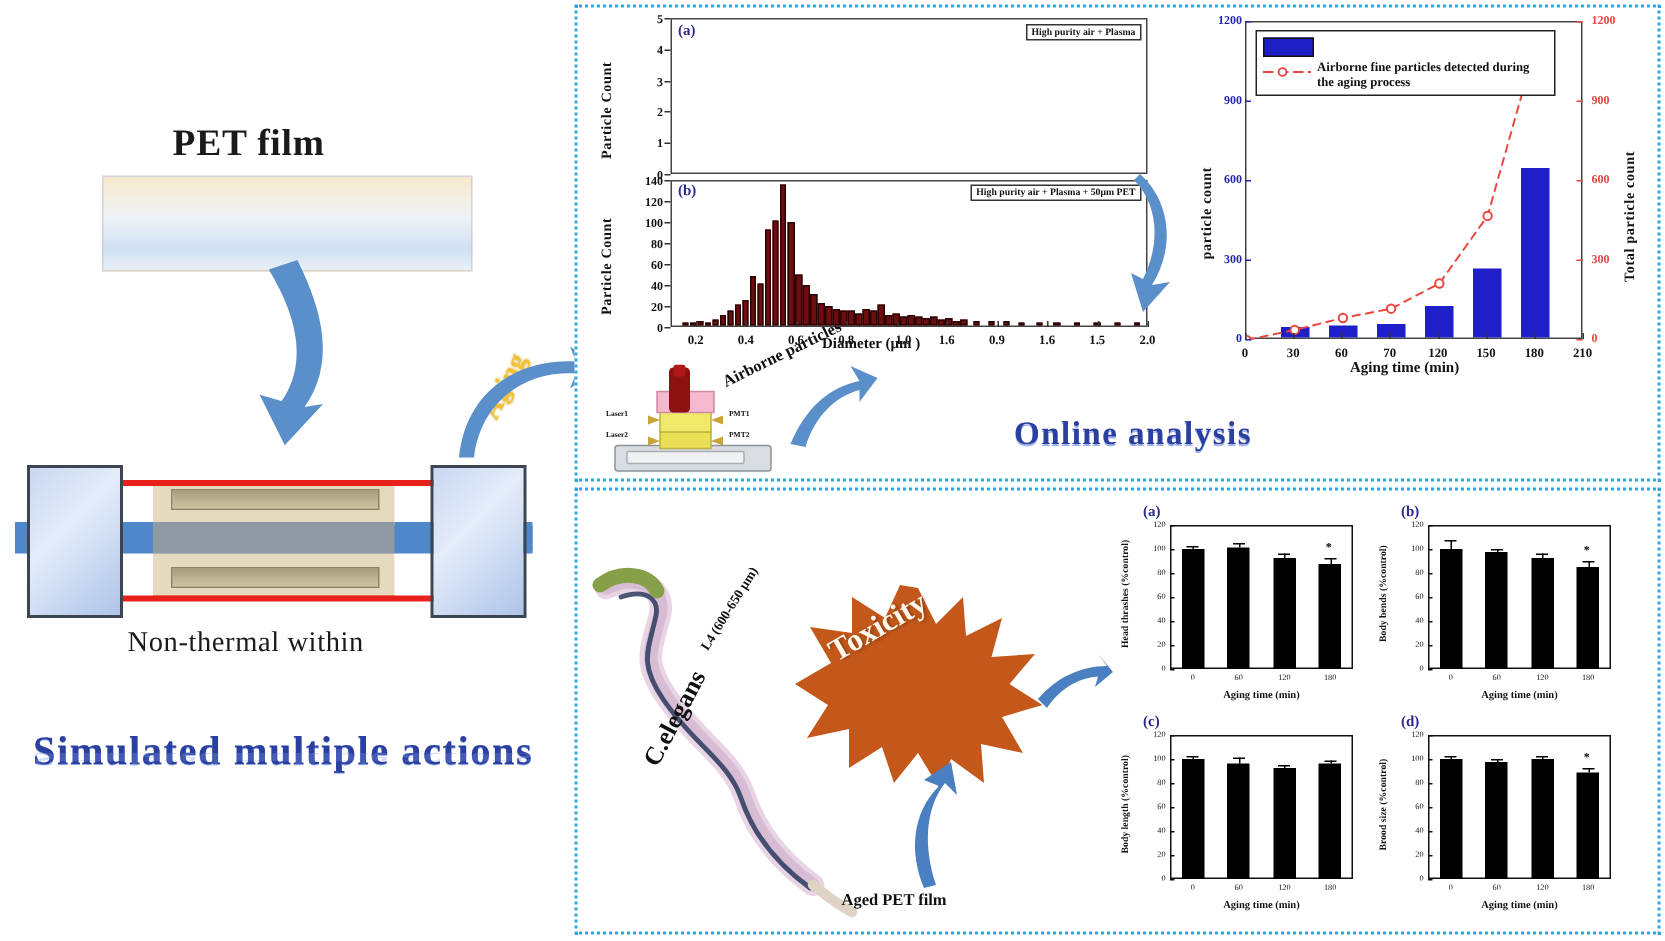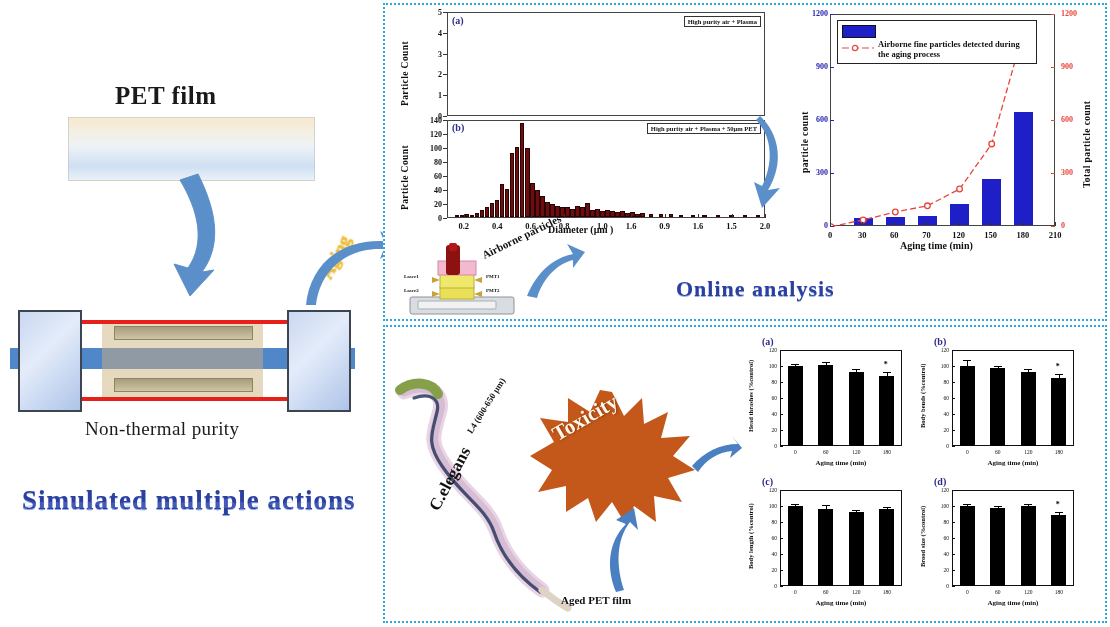--- a/index.html
+++ b/index.html
@@ -141,21 +141,21 @@
   <div id="r-dielec-bot" class="abs"></div>
   <div id="r-tube-in" class="abs"></div>
   <div class="r-elec" id="re-top"></div>
   <div class="r-elec" id="re-bot"></div>
   <div class="r-red" id="rr-top"></div>
   <div class="r-red" id="rr-bot"></div>
   <div class="r-box" id="rb-left"></div>
   <div class="r-box" id="rb-right"></div>
 </div>
 
-<div class="abs" id="plasma-caption">Non-thermal purity</div>
+<div class="abs" id="plasma-caption">Non-thermal within</div>
 
 <div class="abs" id="sim-actions">Simulated multiple actions</div>
 <div class="abs" id="sim-reflect">Simulated multiple actions</div>
 
 <div class="panel" id="panel-online"></div>
 
 <div id="hist">
 
   <div class="vaxis-title" style="left:2px;top:6px;height:92px;">Particle Count</div>
   <div class="vaxis-title" style="left:2px;top:110px;height:92px;">Particle Count</div>

